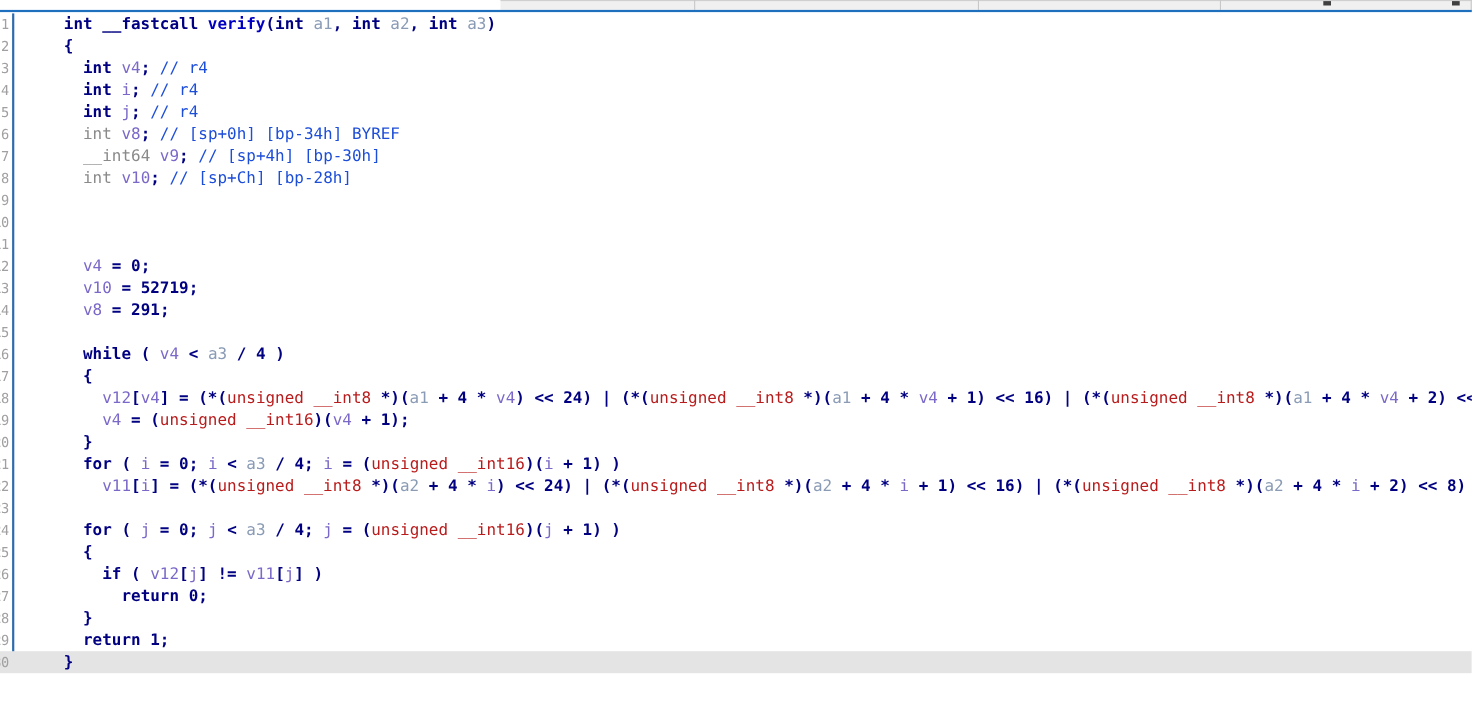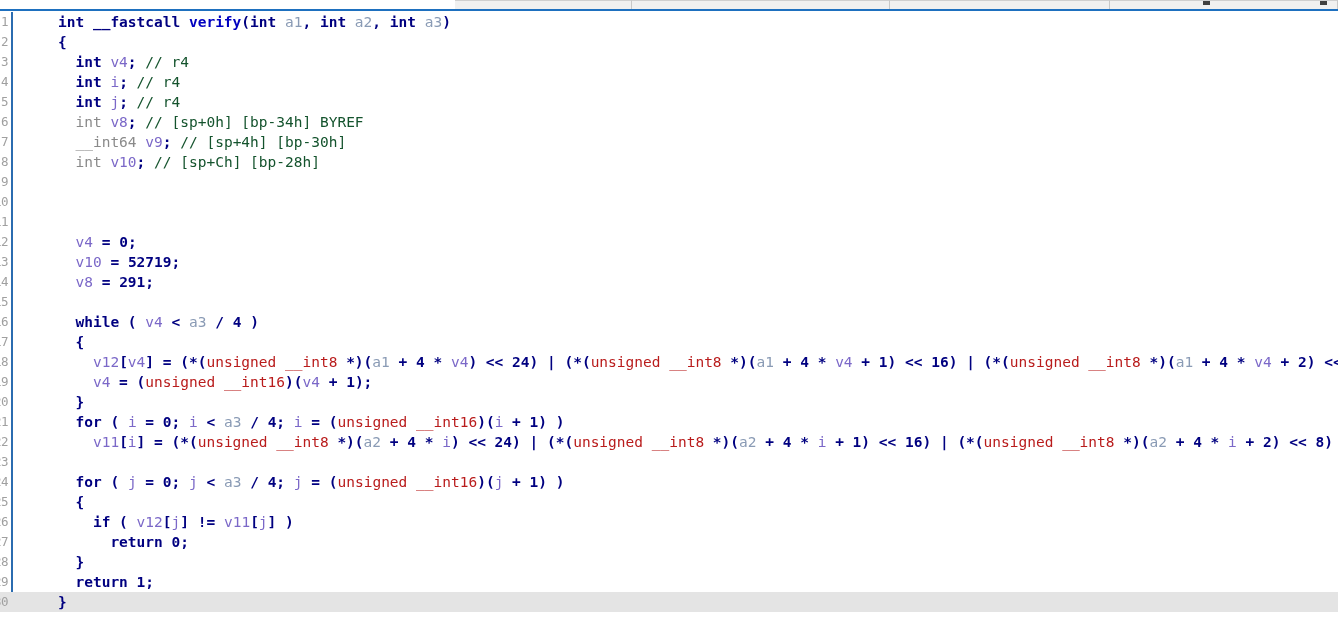--- a/index.html
+++ b/index.html
@@ -109,21 +109,21 @@
   }
 
   
   .k  { color: #000080; font-weight: bold; }   
   .ty { color: #b91c1c; }                       
   .lv { color: #7b68c8; }                       
   .ar { color: #8a9bb5; }                       
   .fn { color: #0000c0; font-weight: bold; }    
   .num{ color: #000080; font-weight: bold; }    
   .op { color: #000080; font-weight: bold; }    
-  .cm { color: #14532d; text-align: right; }                       
+  .cm { color: #1d4ed8; text-align: right; }                       
   .pl { color: #202020; }                       
   .dim{ color: #8a8a8a; }                       
 </style>
 </head>
 <body>
 
 <div id="topbar">
   <div class="leftstub"></div>
   <div class="tabstrip"></div>
   <div id="topbar-segments">

